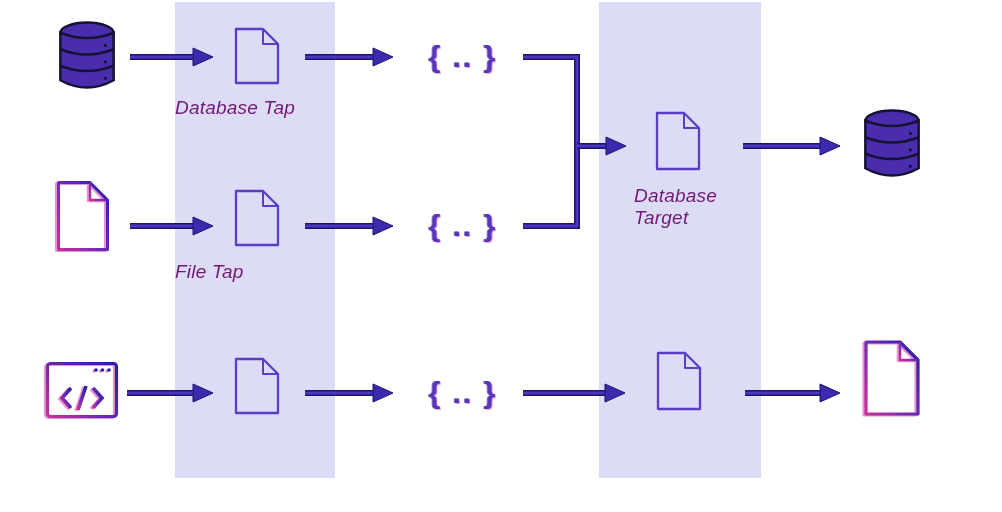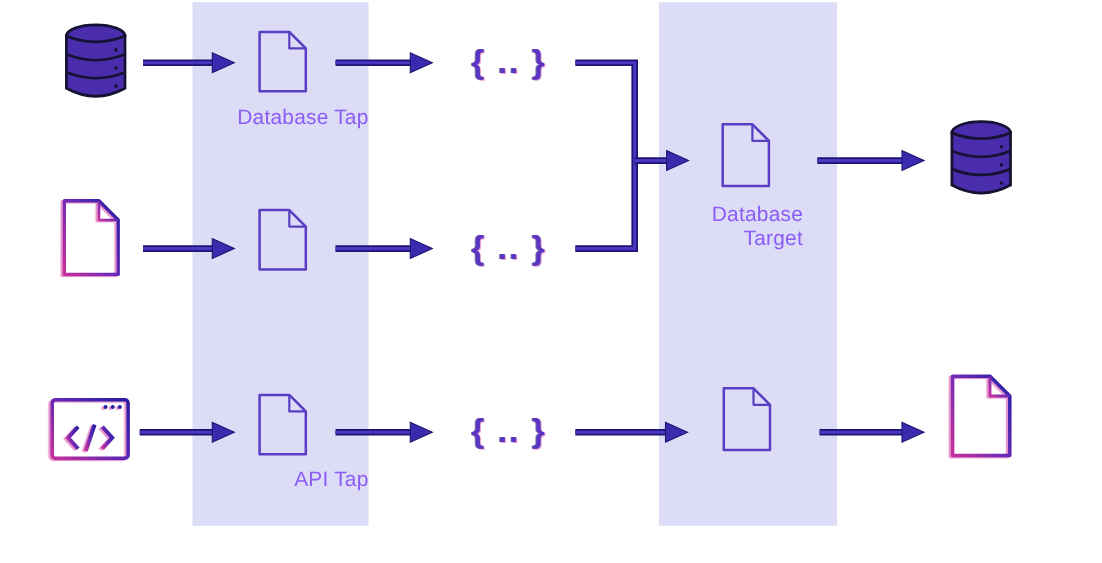--- a/index.html
+++ b/index.html
@@ -7,25 +7,25 @@
     position:relative;width:1002px;height:512px;background:#ffffff;
     font-family:"Liberation Sans",sans-serif;overflow:hidden;
   }
   .band{
     position:absolute;top:2px;height:476px;background:#dcdcf6;
   }
   .band--taps{left:175px;width:160px;}
   .band--targets{left:599px;width:162px;}
   .abs{position:absolute;}
   .node-label{
-    position:absolute;text-align:right;font-size:19px;line-height:22px;
-    color:#8b5cf6;letter-spacing:0.2px;
+    position:absolute;text-align:left;font-size:19px;line-height:22px;
+    color:#701a75;letter-spacing:0.2px;font-style:italic;
   }
   .label-taps{left:175px;width:160px;}
-  .label-targets{left:602px;width:128px;}
+  .label-targets{left:634px;width:128px;}
   .record{
     position:absolute;left:418px;width:90px;height:38px;text-align:center;
     font-size:30px;line-height:38px;font-weight:bold;color:#5a35c2;
     letter-spacing:2px;
     text-shadow:1px 1px 0 rgba(199,44,154,0.45), -1px 0 0 rgba(28,18,110,0.55);
   }
   .icon-fringe{filter:drop-shadow(-1.5px 1.5px 0 rgba(205,42,156,0.5));}
   .arrows{position:absolute;left:0;top:0;pointer-events:none;}
 </style>
 </head>
@@ -97,21 +97,21 @@
   <svg class="abs" style="left:233px;top:188px" width="48" height="60" viewBox="0 0 48 60">
     <path d="M3,3 H30 L45,18 V57 H3 Z" fill="none" stroke="#5b3fc3" stroke-width="2.3" stroke-linejoin="round"></path>
     <path d="M30,3 V18 H45" fill="none" stroke="#5b3fc3" stroke-width="2" stroke-linejoin="round"></path>
   </svg>
   <svg class="abs" style="left:233px;top:356px" width="48" height="60" viewBox="0 0 48 60">
     <path d="M3,3 H30 L45,18 V57 H3 Z" fill="none" stroke="#5b3fc3" stroke-width="2.3" stroke-linejoin="round"></path>
     <path d="M30,3 V18 H45" fill="none" stroke="#5b3fc3" stroke-width="2" stroke-linejoin="round"></path>
   </svg>
 
   <div class="node-label label-taps" style="top:97px">Database Tap</div>
-  <div class="node-label label-taps" style="top:426px">API Tap</div>
+  <div class="node-label label-taps" style="top:261px">File Tap</div>
 
   <div class="record" style="top:38px">{ .. }</div>
   <div class="record" style="top:207px">{ .. }</div>
   <div class="record" style="top:374px">{ .. }</div>
 
   <svg class="abs" style="left:654px;top:110px" width="48" height="62" viewBox="0 0 48 62">
     <path d="M3,3 H30 L45,18 V59 H3 Z" fill="none" stroke="#5b3fc3" stroke-width="2.3" stroke-linejoin="round"></path>
     <path d="M30,3 V18 H45" fill="none" stroke="#5b3fc3" stroke-width="2" stroke-linejoin="round"></path>
   </svg>
   <svg class="abs" style="left:655px;top:350px" width="48" height="62" viewBox="0 0 48 62">

